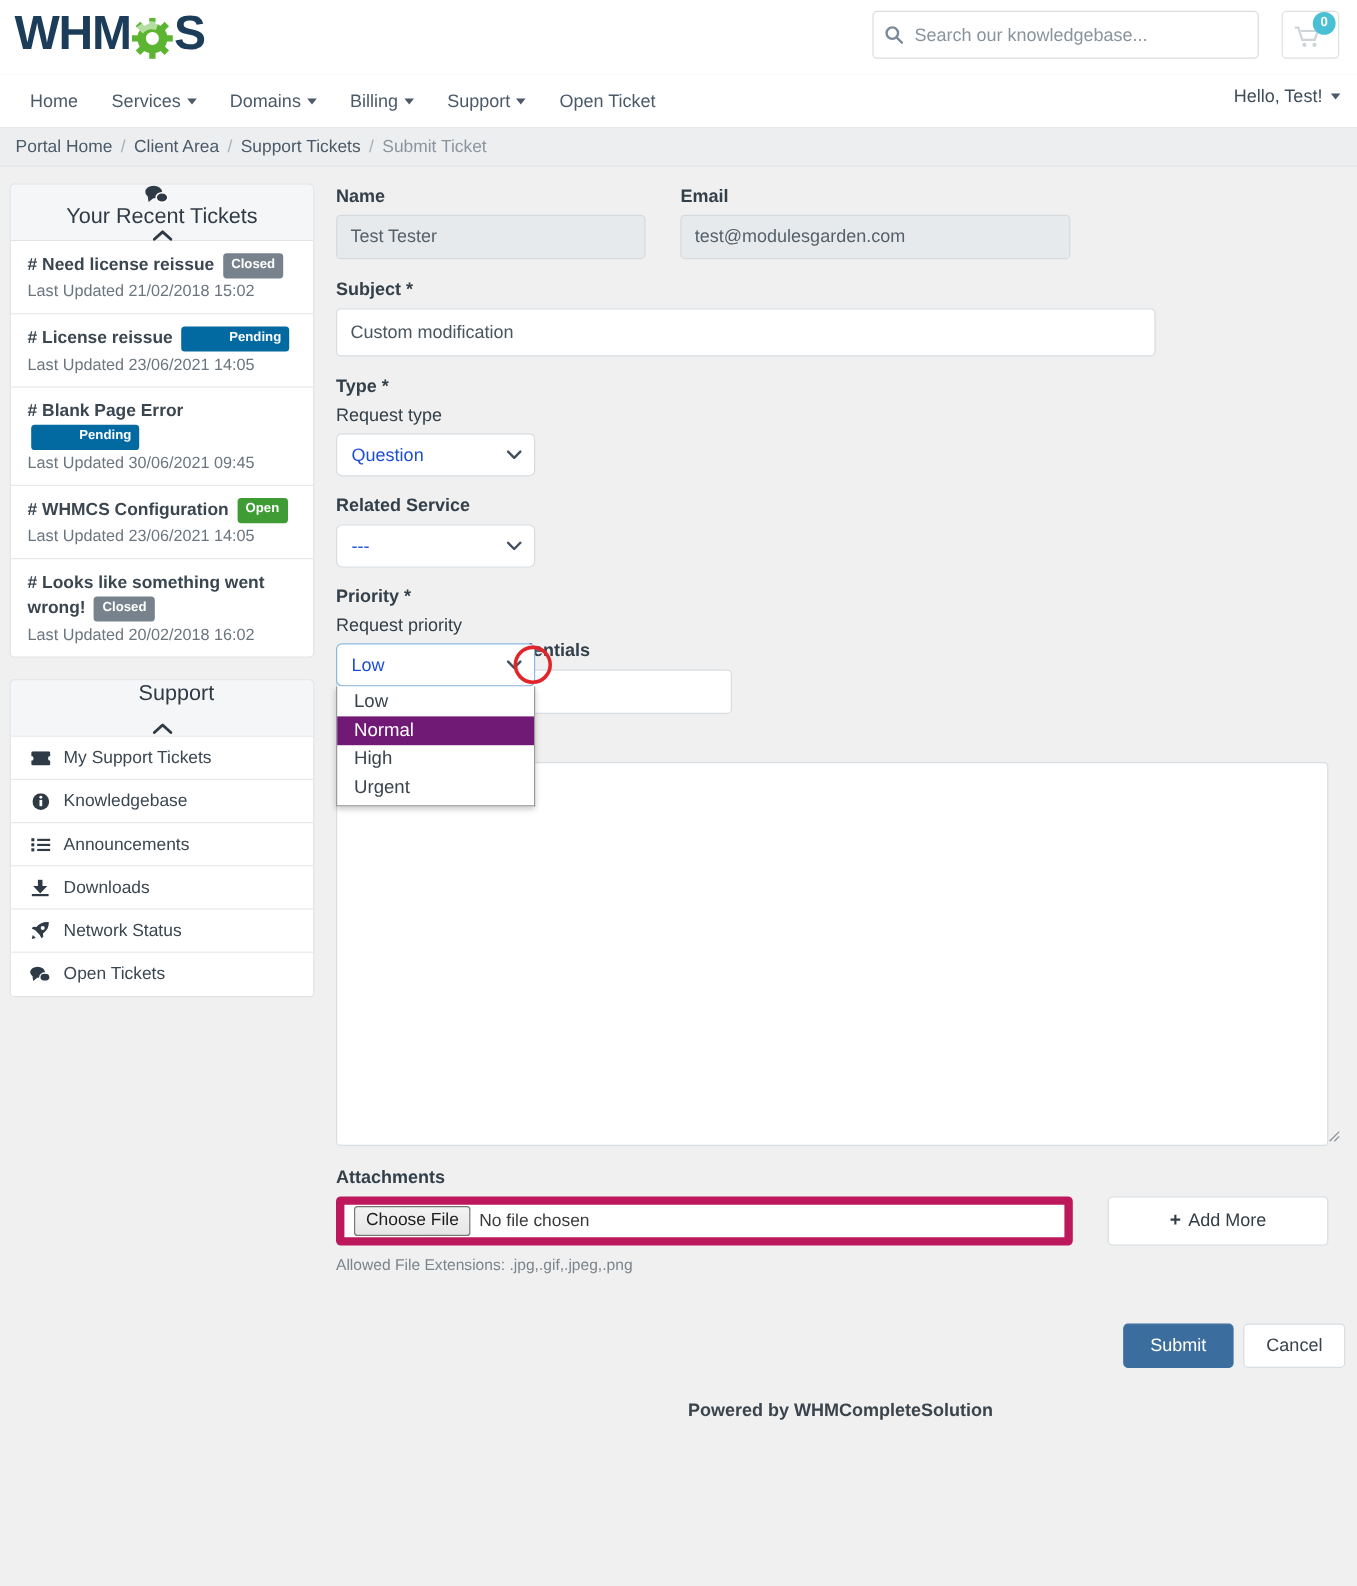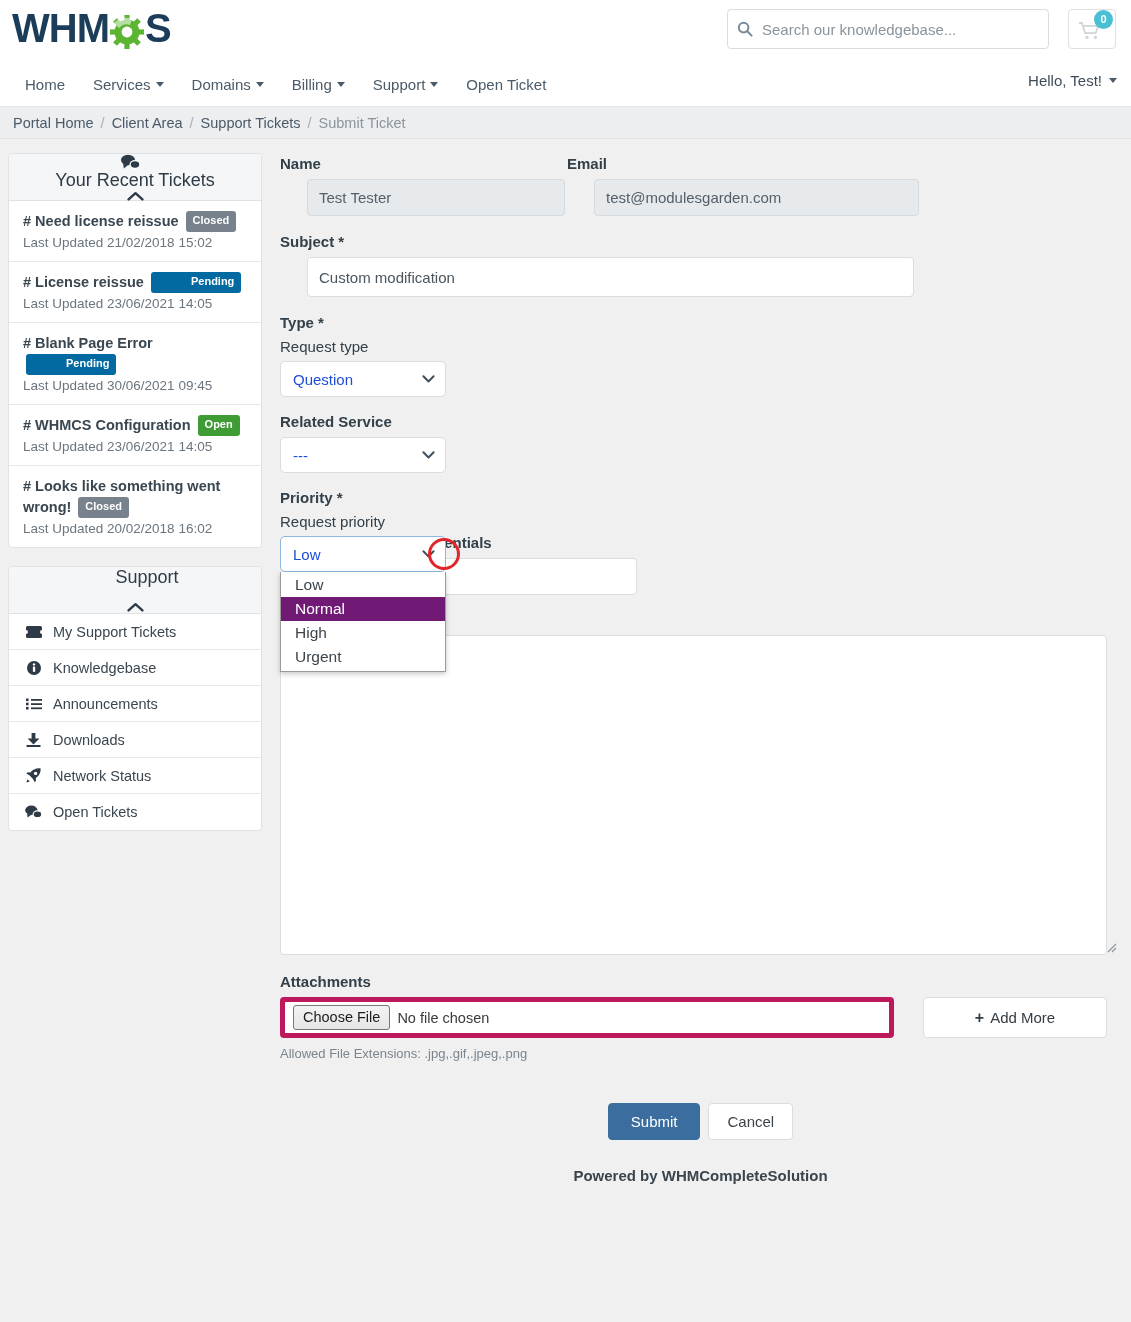--- a/index.html
+++ b/index.html
@@ -261,21 +261,20 @@
     width: 100%;
     height: 37px;
     border: 1px solid #d7dde1;
     border-radius: 4px;
     background: #fff;
     font-family: "Liberation Sans", sans-serif;
     font-size: 15px;
     color: #4a555e;
     padding: 0 11px;
     outline: none;
-    margin-left: 27px;
   }
   .inp.disabled {
     background: #e6eaed;
     color: #55606a;
     border-color: #d5dade;
   }
   .field-block { margin-bottom: 17px; }
 
   .sel-wrap {
     position: relative;
@@ -366,21 +365,21 @@
   }
 
   .attach-row {
     display: flex;
     gap: 29px;
     align-items: stretch;
   }
   .file-box {
     width: 614px;
     height: 41px;
-    border: 5px solid #be185d;
+    border: 7px solid #be185d;
     border-radius: 4px;
     background: #fff;
     display: flex;
     align-items: center;
     padding: 0 8px;
   }
   .choose-btn {
     border: 1px solid #767676;
     background: linear-gradient(#f3f3f3, #e6e6e6);
     border-radius: 3px;
@@ -412,21 +411,21 @@
   }
   .plus-icon { font-weight: bold; font-size: 16px; }
   .allowed-note {
     font-size: 13px;
     color: #7b858d;
     margin-top: 8px;
   }
 
   .actions {
     display: flex;
-    justify-content: center;
+    justify-content: flex-end;
     gap: 8px;
     margin-top: 42px;
   }
   .btn-submit {
     background: #3b6e9f;
     border: 1px solid #3b6e9f;
     color: #fff;
     font-family: "Liberation Sans", sans-serif;
     font-size: 15px;
     border-radius: 4px;
@@ -699,21 +698,21 @@
         <input class="inp disabled" type="text" disabled="" value="Test Tester" style="">
       </div>
       <div class="col-email">
         <label class="form-label">Email</label>
         <input class="inp disabled" type="text" disabled="" value="test@modulesgarden.com" style="">
       </div>
     </div>
 
     <div class="field-block">
       <label class="form-label">Subject *</label>
-      <input class="inp" style="width: 607px; height: 40px;" type="text" value="Custom modification">
+      <input class="inp" style="width: 683px; height: 40px;" type="text" value="Custom modification">
     </div>
 
     <div style="margin-bottom:16px;">
       <label class="form-label">Type *</label>
       <label class="sub-label">Request type</label>
       <div class="sel-wrap">
         <select class="sel">
           <option>Question</option>
         </select>
         <span class="sel-arrow">

